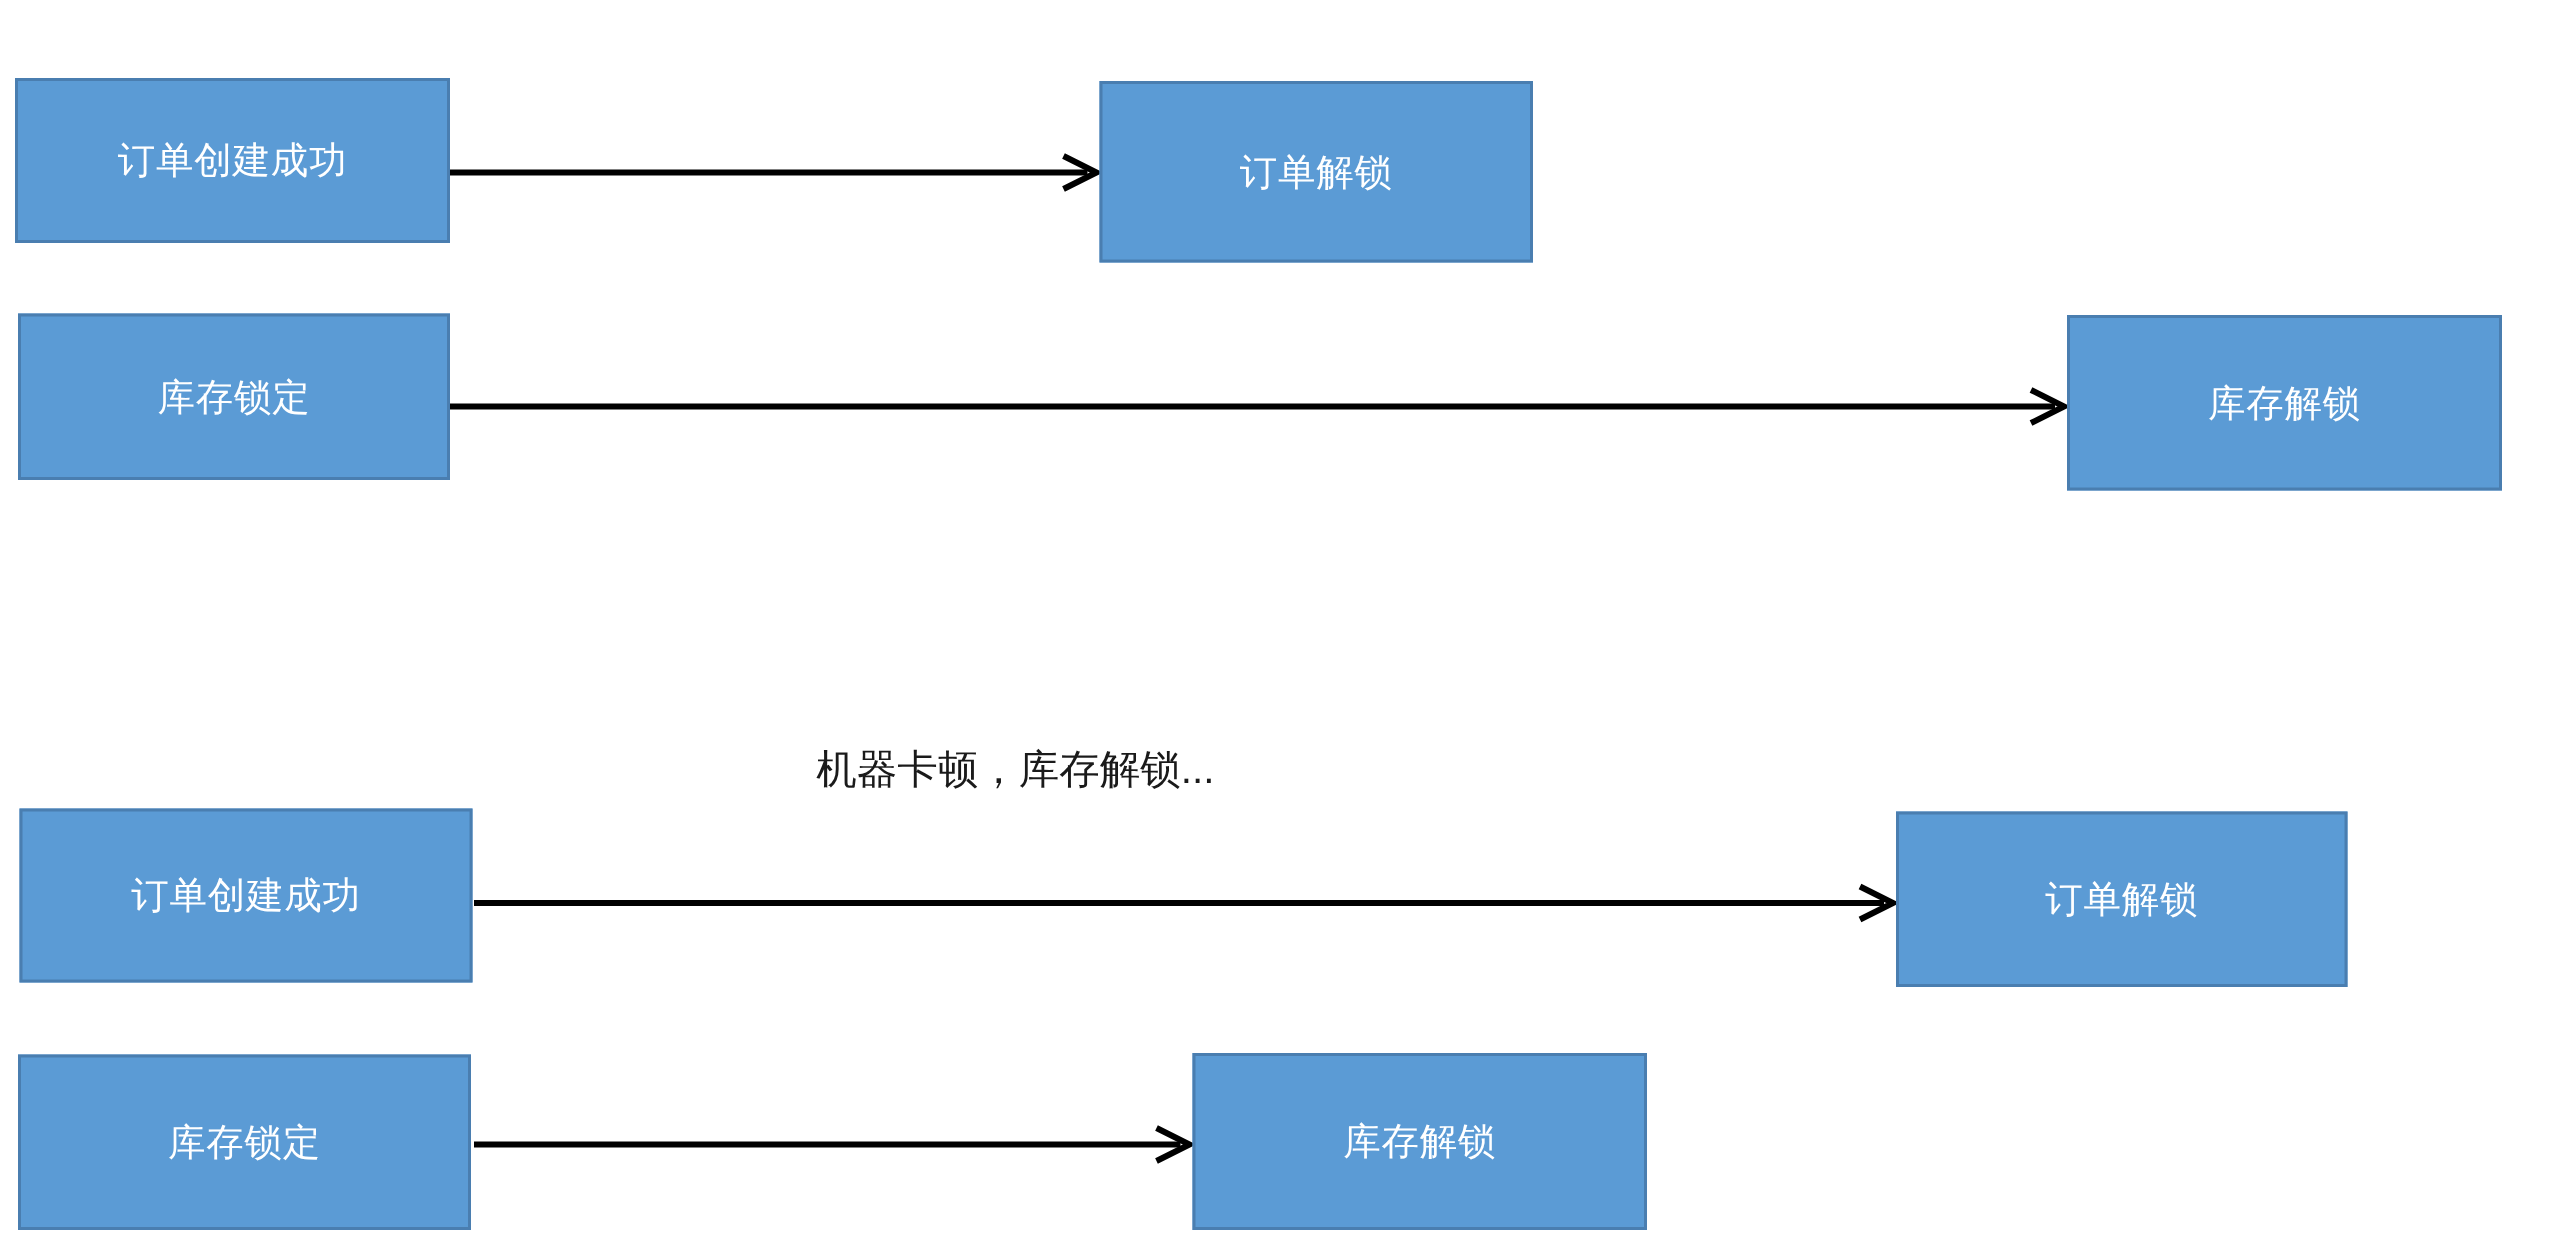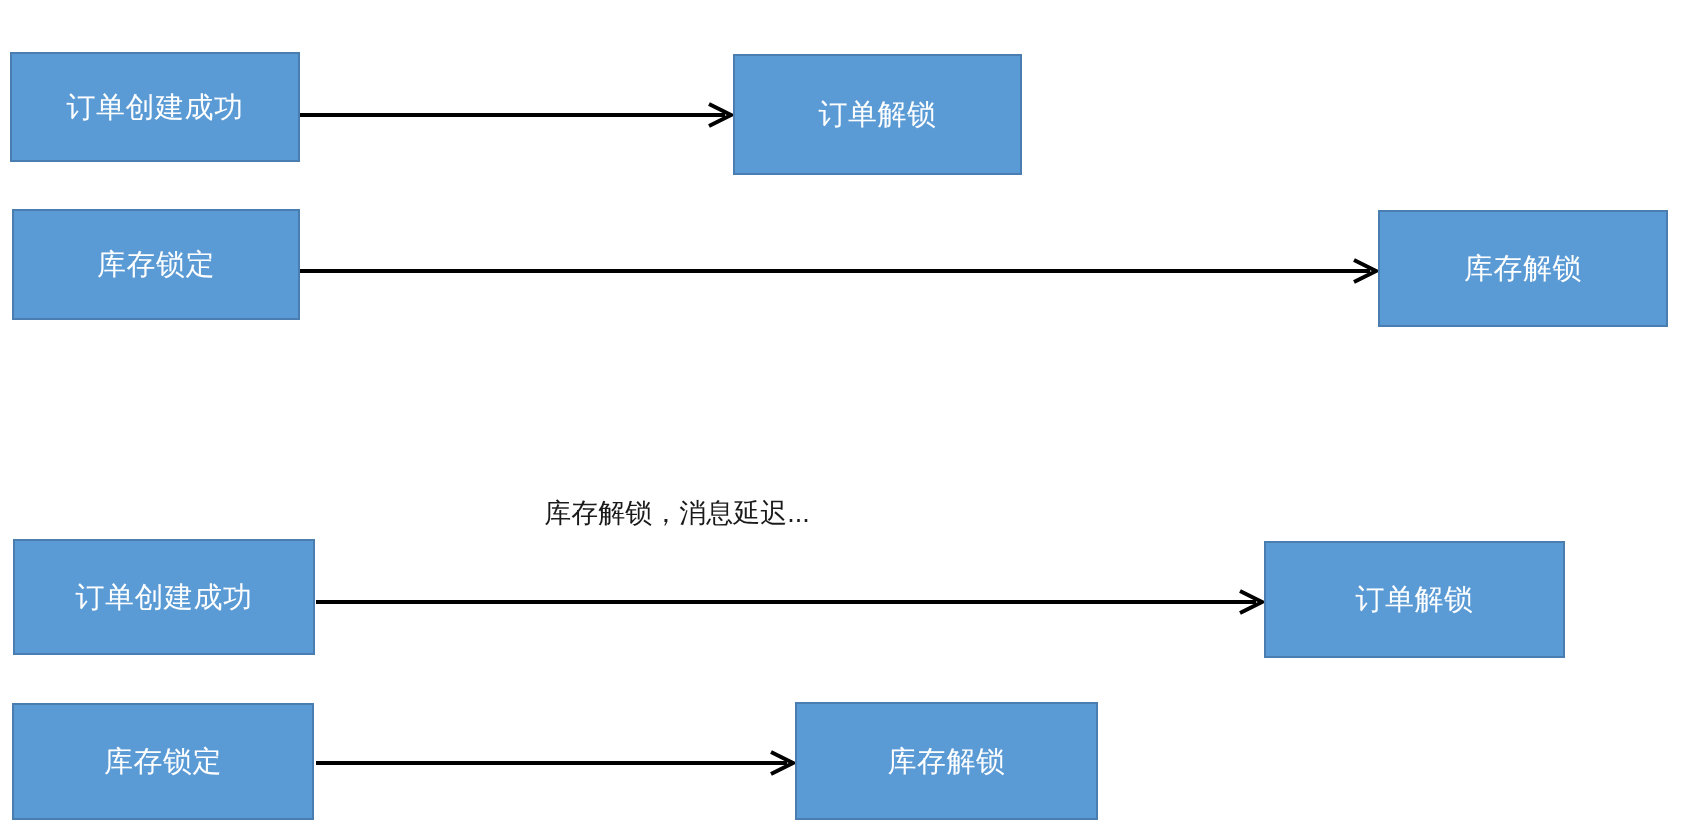--- a/index.html
+++ b/index.html
@@ -19,21 +19,21 @@
   }
   .node {
     position: absolute;
     box-sizing: border-box;
     background: #5B9BD5;
     border: 2px solid #4A7EB0;
     color: #ffffff;
     display: flex;
     align-items: center;
     justify-content: center;
-    font-size: 29px;
+    font-size: 25px;
     font-weight: 400;
     letter-spacing: 0.5px;
     line-height: 1.2;
     text-align: center;
     user-select: none;
   }
   .edge-label {
     position: absolute;
     color: #1a1a1a;
     font-size: 27px;
@@ -98,21 +98,21 @@
   </div>
 
   <div class="node" style="left: 13px; top: 539px; width: 302px; height: 116px;">
     <span>订单创建成功</span>
   </div>
 
   <div class="node" style="left: 1264px; top: 541px; width: 301px; height: 117px;">
     <span>订单解锁</span>
   </div>
 
-  <div class="edge-label" style="left: 482px; top: 497px; width: 390px; height: 40px;">库存解锁，消息延迟...</div>
+  <div class="edge-label" style="left: 482px; top: 497px; width: 390px; height: 40px;">机器卡顿，库存解锁...</div>
 
   <div class="node" style="left: 12px; top: 703px; width: 302px; height: 117px;">
     <span>库存锁定</span>
   </div>
 
   <div class="node" style="left: 795px; top: 702px; width: 303px; height: 118px;">
     <span>库存解锁</span>
   </div>
 
 </div>

